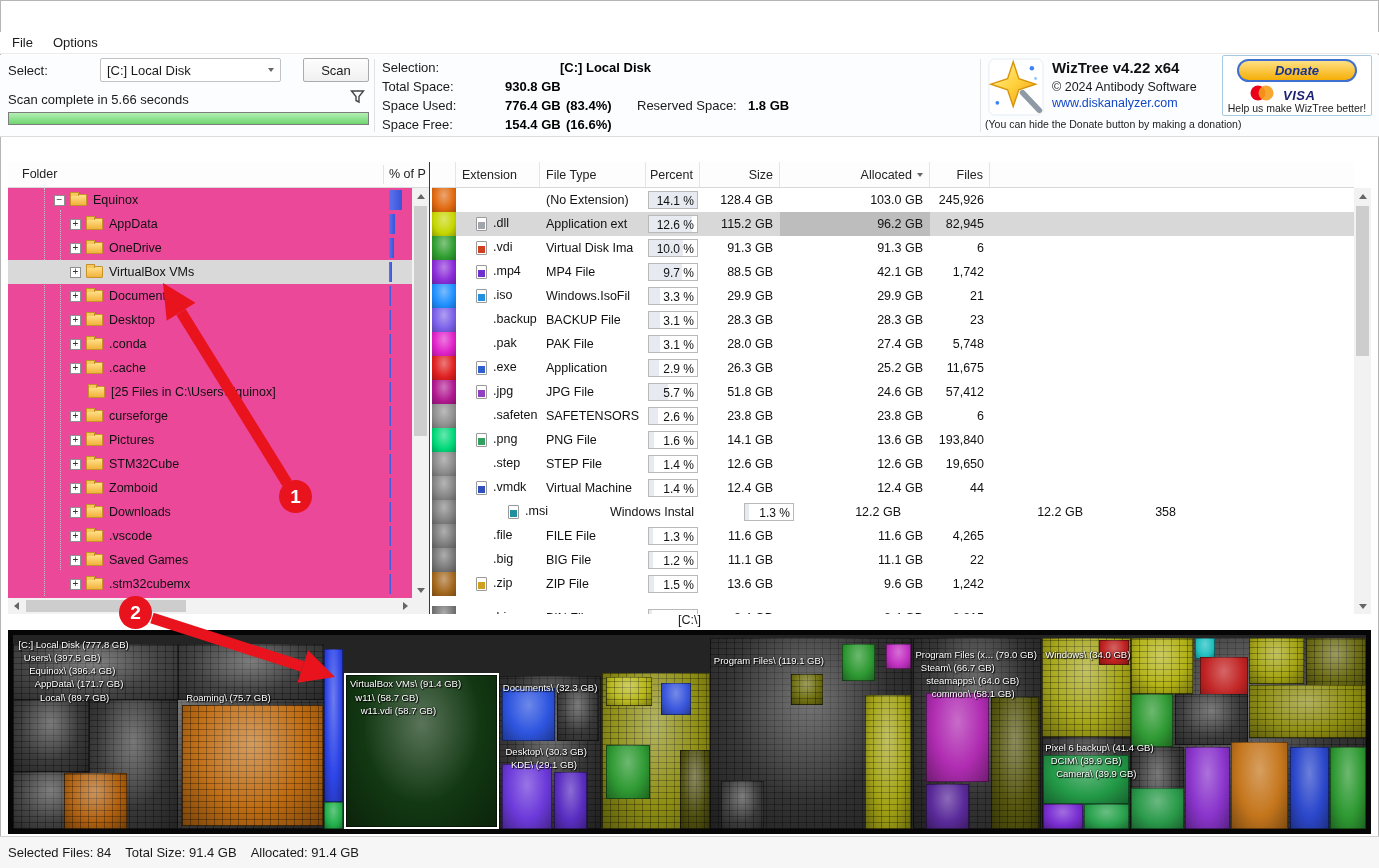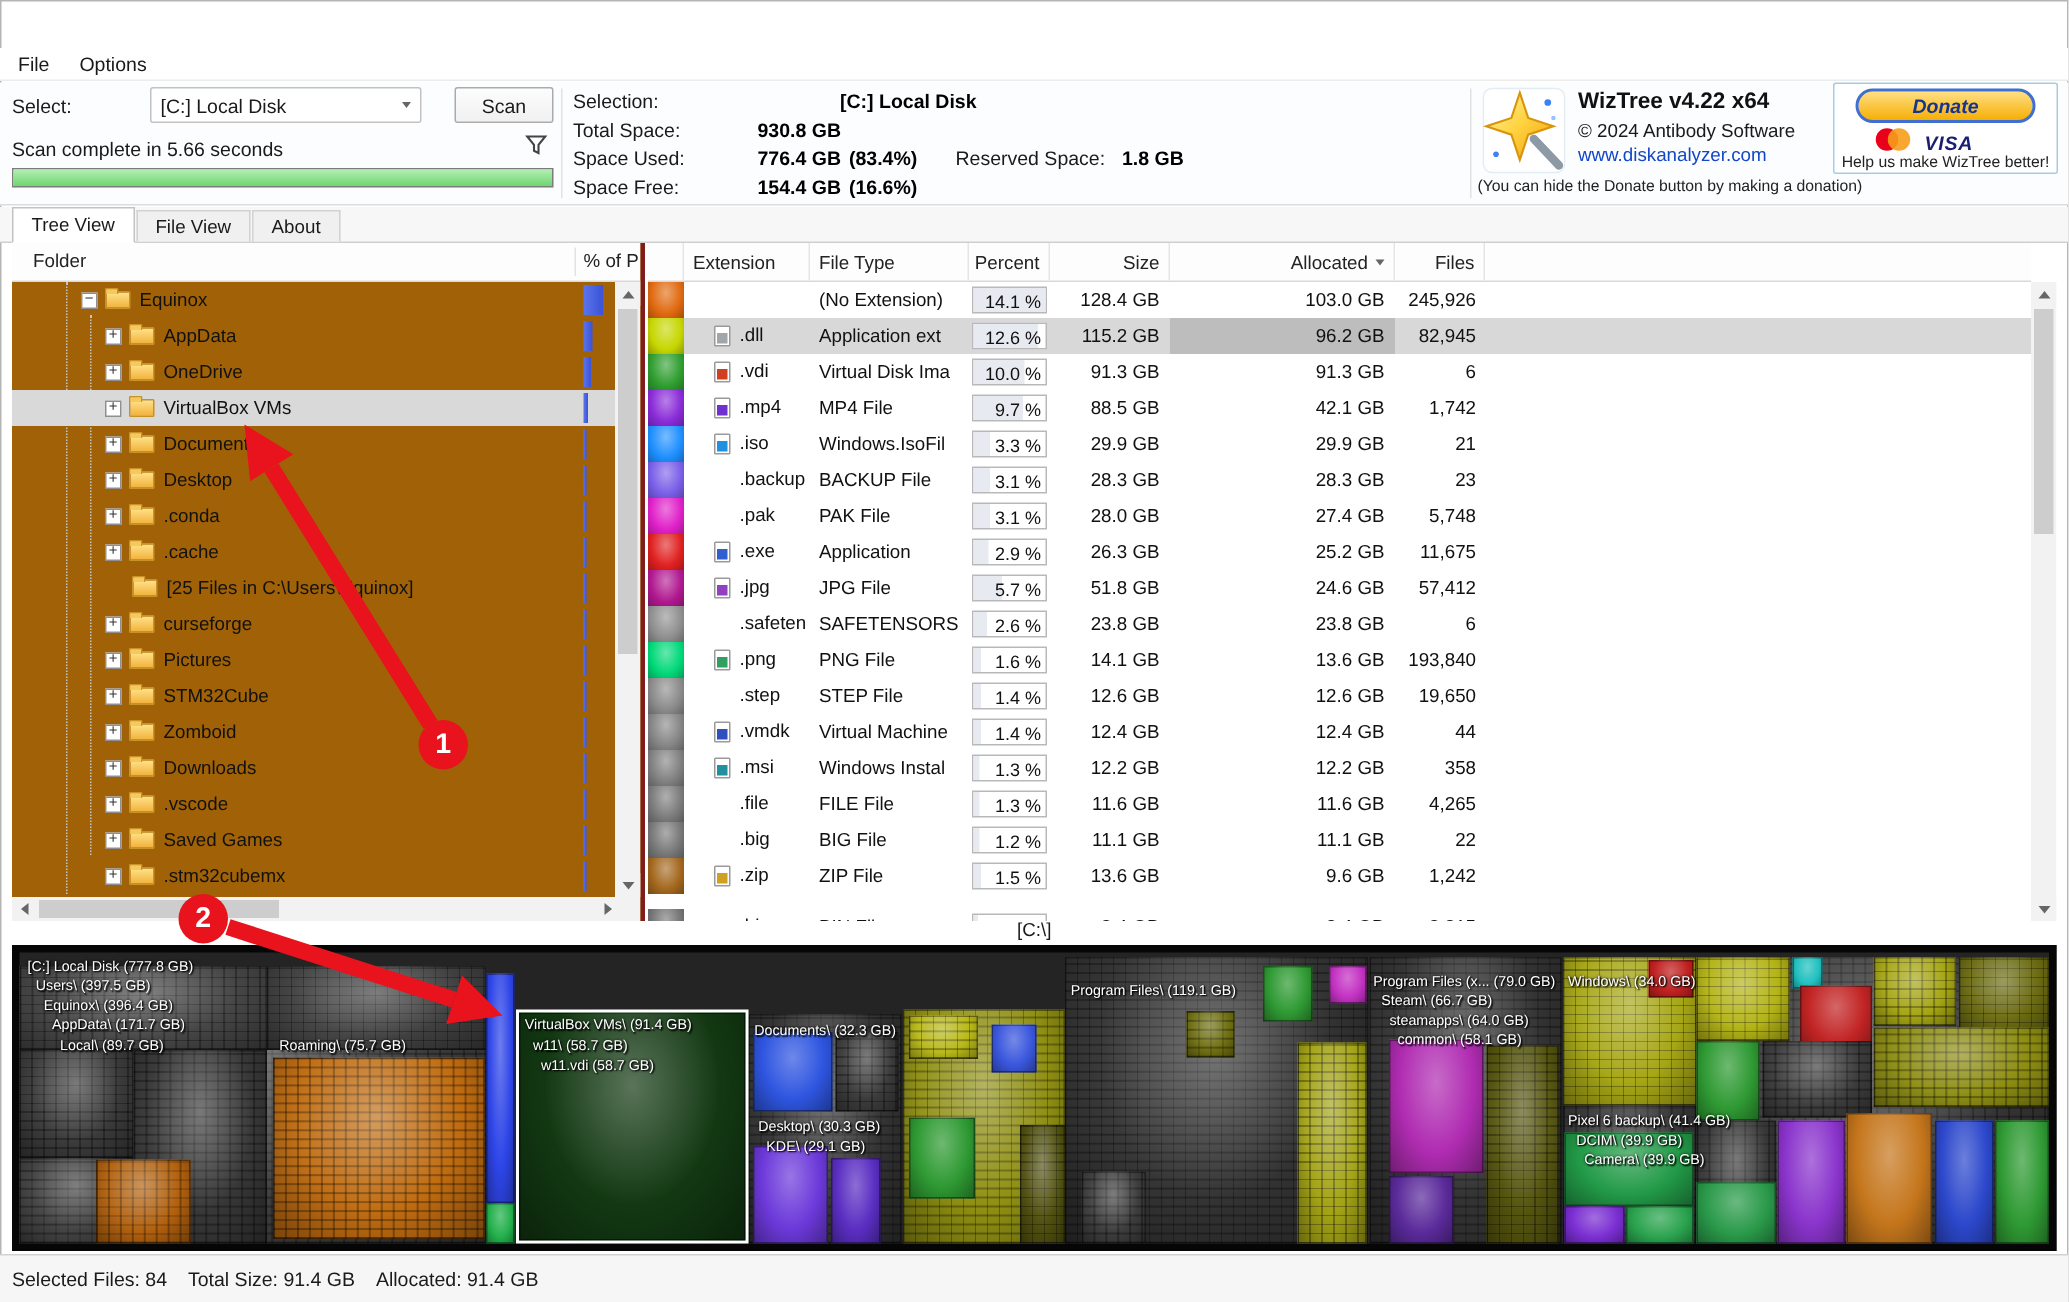--- a/index.html
+++ b/index.html
@@ -47,21 +47,21 @@
   .cards{position:absolute;left:26px;top:29px;display:flex;align-items:center;gap:8px;}
   .visa-text{font-size:13px;font-weight:bold;font-style:italic;color:#1a1f71;letter-spacing:0.5px;}
   .donate-help{position:absolute;left:0;right:0;top:46px;text-align:center;font-size:10.5px;color:#222;}
 
   
   .tabbar{position:absolute;left:0;top:138px;width:1379px;height:24px;background:#f7f7f7;border-bottom:1px solid #cfcfcf;display:flex;align-items:flex-end;padding-left:8px;}
   .tab{height:21px;padding:0 12px;display:flex;align-items:center;font-size:12.5px;color:#1a1a1a;background:#f0f0f0;border:1px solid #d2d2d2;border-bottom:none;margin-right:1px;}
   .tab.active{height:24px;background:#fff;border:1px solid #c3c3c3;border-bottom:1px solid #fff;margin-bottom:-1px;}
 
   
-  .tree-pane{position:absolute;left:8px;top:162px;width:422px;height:452px;background:#a16207;overflow:hidden;border-right:3px solid #7f1d1d;}
+  .tree-pane{position:absolute;left:8px;top:162px;width:422px;height:452px;background:#ec4899;overflow:hidden;border-right:1px solid #7f1d1d;}
   .pane-header{position:absolute;left:0;top:0;right:0;height:26px;background:#fdfdfd;border-bottom:1px solid #d9d9d9;font-size:12.5px;color:#222;}
   .tree-header-folder{position:absolute;left:14px;top:5px;}
   .tree-header-pct{position:absolute;left:381px;top:5px;}
   .tree-header-sep{position:absolute;left:375px;top:3px;bottom:3px;width:1px;background:#e3e3e3;}
   .guide{position:absolute;width:0;border-left:1px dotted #c4c4c4;}
   .tree-row{position:absolute;left:0;width:405px;height:24px;display:flex;align-items:center;font-size:12.5px;color:#111;}
   .tree-row.sel{background:#d9d9d9;}
   .expander{width:11px;height:11px;border:1px solid #8f8f8f;background:#fff;display:flex;align-items:center;justify-content:center;font-size:10px;line-height:10px;color:#333;flex:none;}
   .folder-ico{width:17px;height:12px;background:linear-gradient(#ffe28a,#f2b23c);border:1px solid #c8922a;border-radius:1px;margin-left:5px;position:relative;flex:none;}
   .folder-ico::before{content:'';position:absolute;left:-1px;top:-3.5px;width:7px;height:3px;background:#f7c95d;border:1px solid #c8922a;border-bottom:none;border-radius:1px 1px 0 0;}
@@ -203,25 +203,20 @@
               <circle cx="9" cy="8" r="7.5" fill="#eb001b"></circle>
               <circle cx="17" cy="8" r="7.5" fill="#f79e1b" fill-opacity="0.9"></circle>
             </svg>
         </span>
         <span class="visa-text">VISA</span>
       </div>
       <div class="donate-help">Help us make WizTree better!</div>
     </div>
   </div>
 
-  <div class="tabbar">
-      <div class="tab active">Tree View</div>
-      <div class="tab">File View</div>
-      <div class="tab">About</div>
-    </div>
 
   <div class="tree-pane">
     <div class="pane-header">
       <span class="tree-header-folder">Folder</span>
       <span class="tree-header-sep"></span>
       <span class="tree-header-pct">% of P</span>
     </div>
     <div class="guide" style="left:36px;top:26px;height:408px"></div>
     <div class="guide" style="left:52px;top:48px;height:360px"></div>
     <div>
@@ -633,21 +628,21 @@
           <div class="cell c-pct">
             <div class="pct-box">
               <div class="pct-fill" style="width: 9.9%;"></div>
               <div class="pct-t">1.4 %</div>
             </div>
           </div>
           <div class="cell c-size">12.4 GB</div>
           <div class="cell c-alloc">12.4 GB</div>
           <div class="cell c-files">44</div>
         </div>
-        <div class="trow" style="top: 338px;">
+        <div class="trow" style="top: 338px; gap: 32px;">
           <div class="cell c-strip">
             <div class="swatch" style="background: rgb(128, 128, 128);"></div>
           </div>
           <div class="cell c-ext">
             <div class="doc-icon">
               <div class="doc-accent" style="background: rgb(32, 144, 160);"></div>
             </div>
             <div class="ext-t">.msi</div>
           </div>
           <div class="cell c-type">Windows Instal</div>

